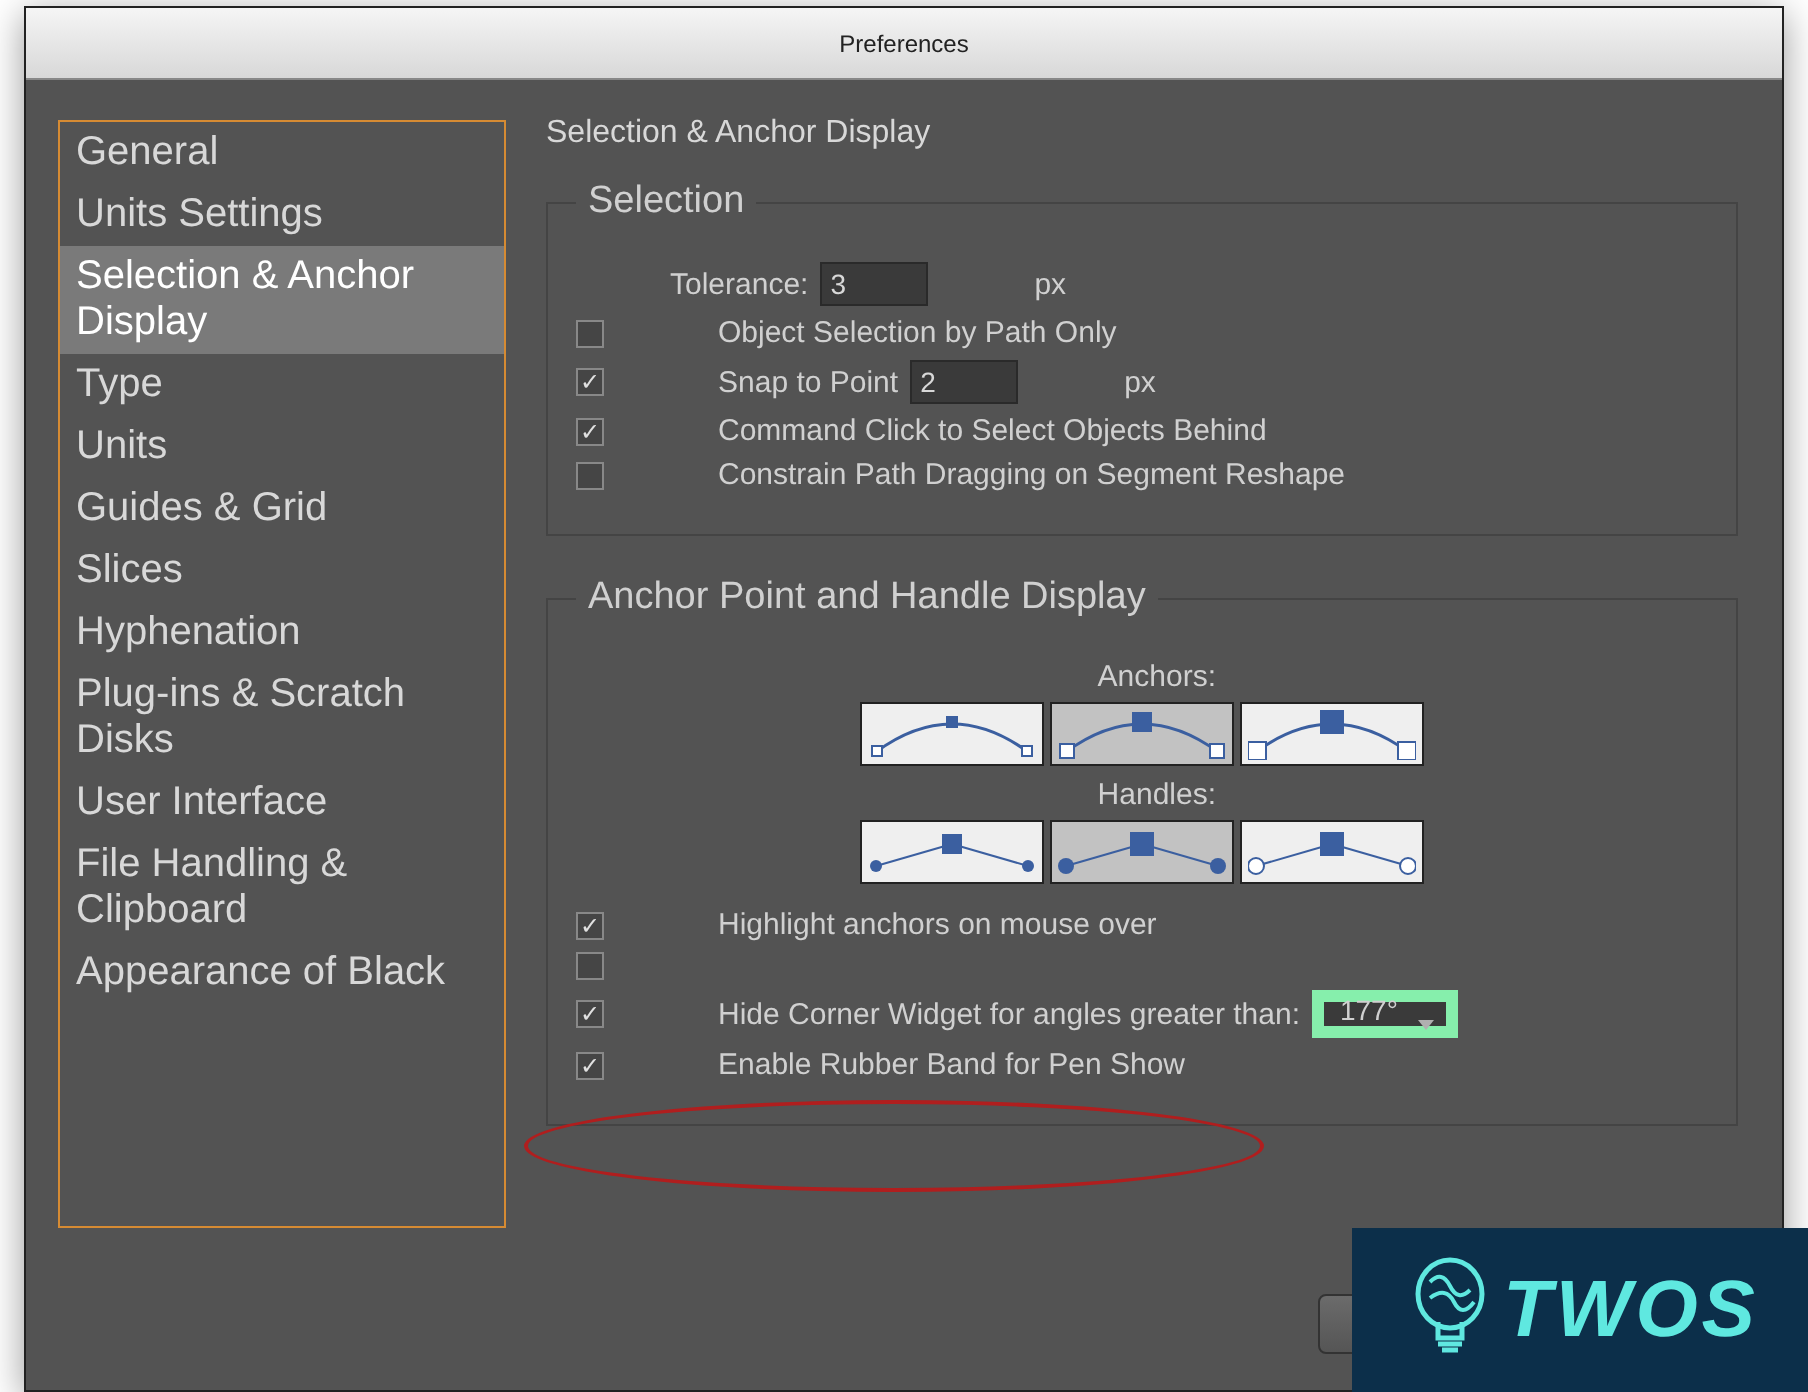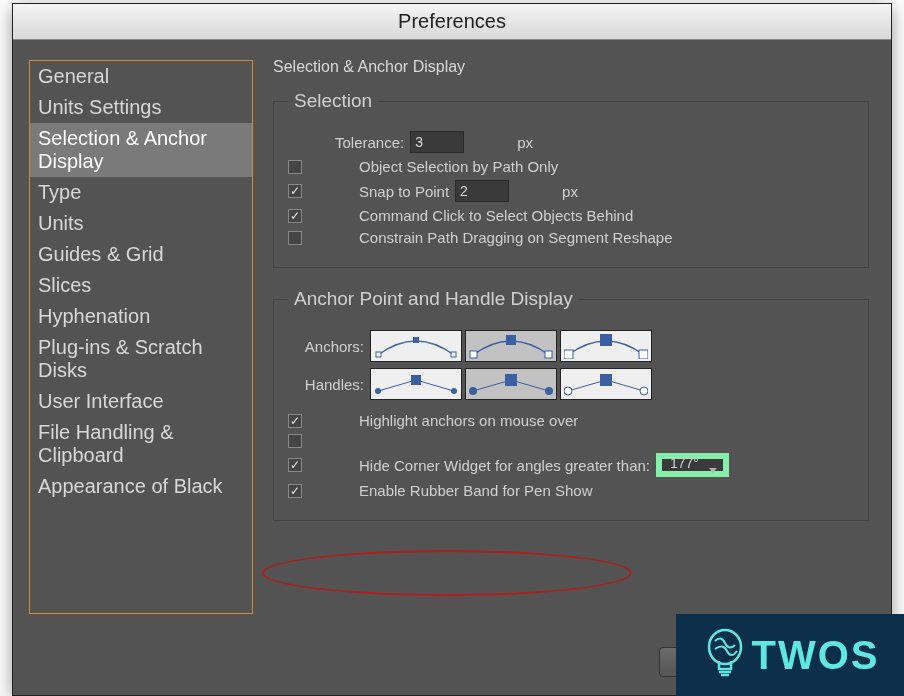--- a/index.html
+++ b/index.html
@@ -20,21 +20,21 @@
     border: 1px solid #222;
     box-shadow: 0 4px 18px rgba(0,0,0,0.4);
   }
   .titlebar {
     height: 36px;
     background: linear-gradient(#f5f5f5,#d8d8d8);
     border-bottom: 1px solid #888;
     display: flex;
     align-items: center;
     justify-content: center;
-    font-size: 20px;
+    font-size: 12px;
     color: #222;
   }
   .content {
     display: flex;
     padding: 0;
     height: calc(100% - 36px);
   }
   .sidebar {
     width: 224px;
     margin: 20px 0 0 16px;
@@ -106,20 +106,21 @@
     content: "✓";
     font-size: 12px;
     color: #e0e0e0;
     line-height: 1;
   }
   .thumb-row {
     display: flex;
     align-items: center;
     margin: 6px 0;
     gap: 4px;
+    flex-direction: column;
   }
   .thumb-label {
     width: 78px;
     text-align: right;
     color: #d0d0d0;
     padding-right: 2px;
   }
   .thumb-group {
     display: flex;
     gap: 3px;
@@ -187,20 +188,21 @@
     position: absolute;
     right: 0;
     bottom: 0;
     width: 228px;
     height: 82px;
     background: #0c2f4a;
     display: flex;
     align-items: center;
     justify-content: center;
     gap: 3px;
+    font-style: italic;
   }
   .logo-text {
     font-family: "Arial Black", Arial, sans-serif;
     font-weight: 900;
     font-size: 40px;
     letter-spacing: 2px;
     color: #5fe8e0;
   }
   .bulb {
     width: 48px;

